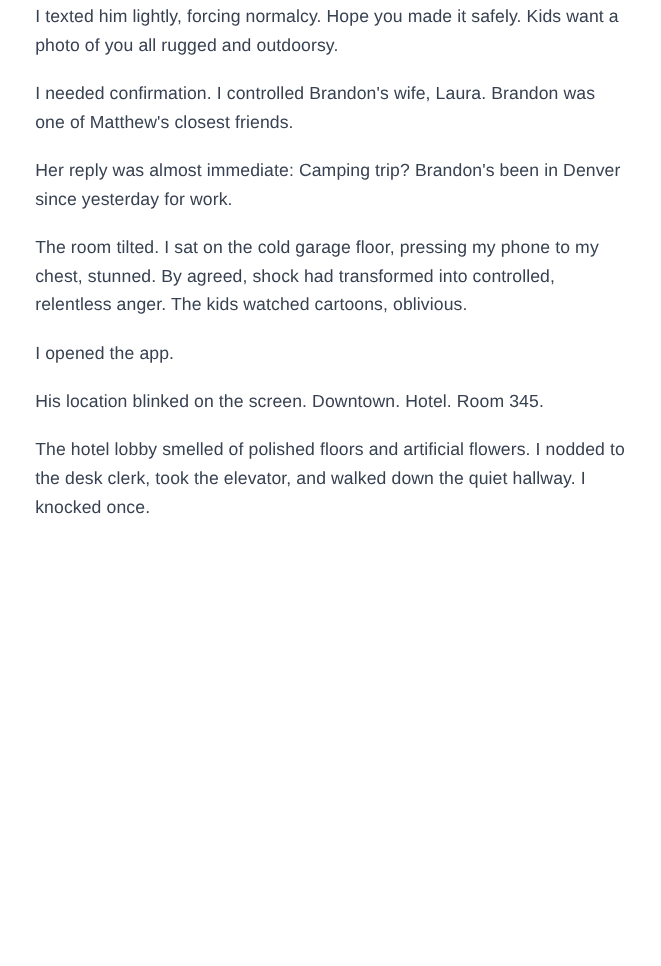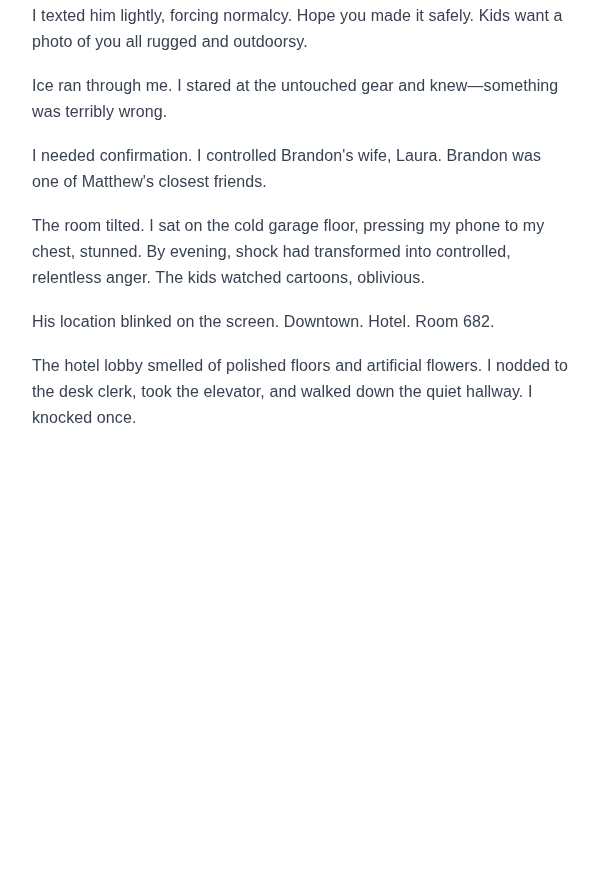--- a/index.html
+++ b/index.html
@@ -22,18 +22,19 @@
   }
   .article p {
     margin: 0 0 18px 0;
   }
 </style>
 </head>
 <body>
 
 <div class="article">
   <p>I texted him lightly, forcing normalcy. Hope you made it safely. Kids want a photo of you all rugged and outdoorsy.</p>
-  <p>Ice ran through me. I stared at the untouched gear and knew—something was terribly wrong.</p>
   <p>I needed confirmation. I controlled Brandon's wife, Laura. Brandon was one of Matthew's closest friends.</p>
-  <p>The room tilted. I sat on the cold garage floor, pressing my phone to my chest, stunned. By evening, shock had transformed into controlled, relentless anger. The kids watched cartoons, oblivious.</p>
-  <p>His location blinked on the screen. Downtown. Hotel. Room 682.</p>
+  <p>Her reply was almost immediate: Camping trip? Brandon's been in Denver since yesterday for work.</p>
+  <p>The room tilted. I sat on the cold garage floor, pressing my phone to my chest, stunned. By agreed, shock had transformed into controlled, relentless anger. The kids watched cartoons, oblivious.</p>
+  <p>I opened the app.</p>
+  <p>His location blinked on the screen. Downtown. Hotel. Room 345.</p>
   <p>The hotel lobby smelled of polished floors and artificial flowers. I nodded to the desk clerk, took the elevator, and walked down the quiet hallway. I knocked once.</p>
 </div>
 
 </body></html>

